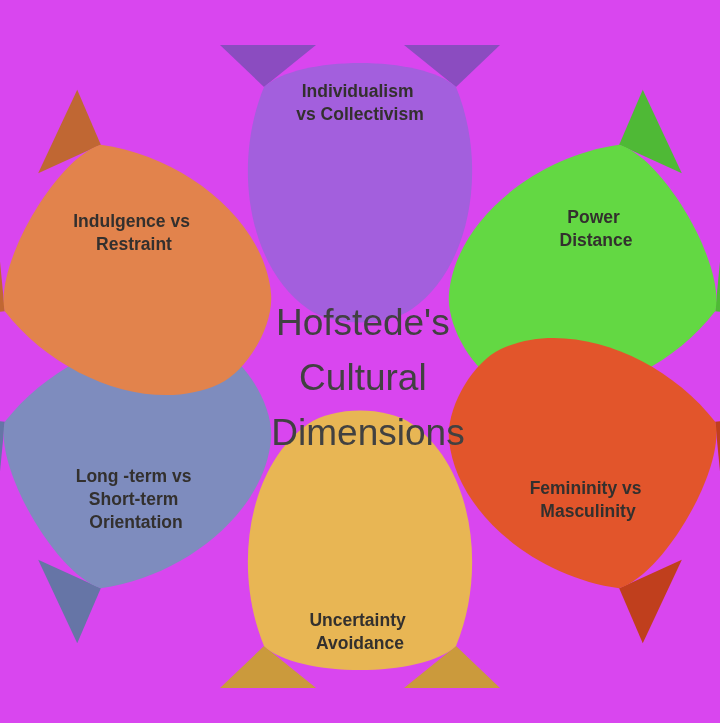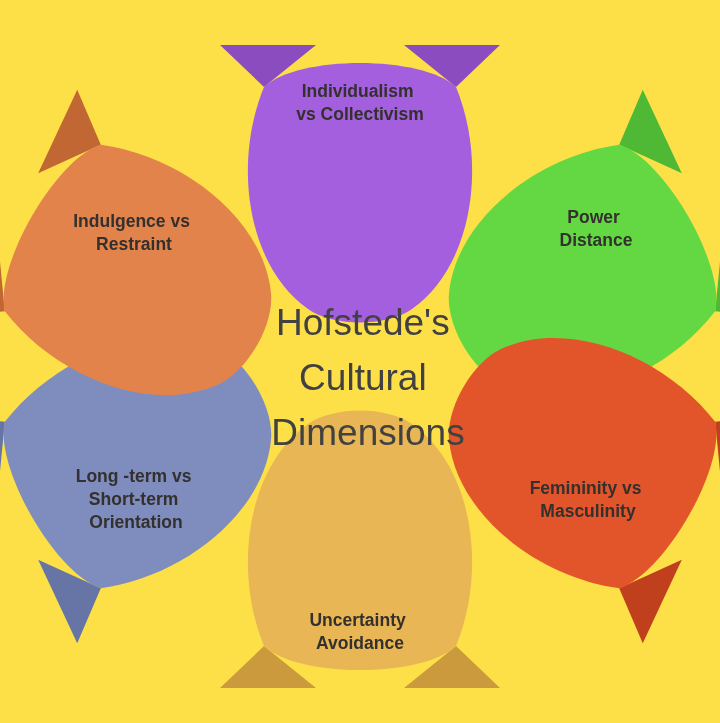--- a/index.html
+++ b/index.html
@@ -10,21 +10,21 @@
   body {
     width: 720px;
     height: 723px;
     font-family: "Liberation Sans", sans-serif;
     overflow: hidden;
   }
   #diagram-root {
     position: relative;
     width: 720px;
     height: 723px;
-    background: #fde047;
+    background: #d946ef;
   }
   svg#wheel {
     position: absolute;
     left: 0;
     top: 0;
     width: 720px;
     height: 723px;
     display: block;
   }
   .petal-label {

